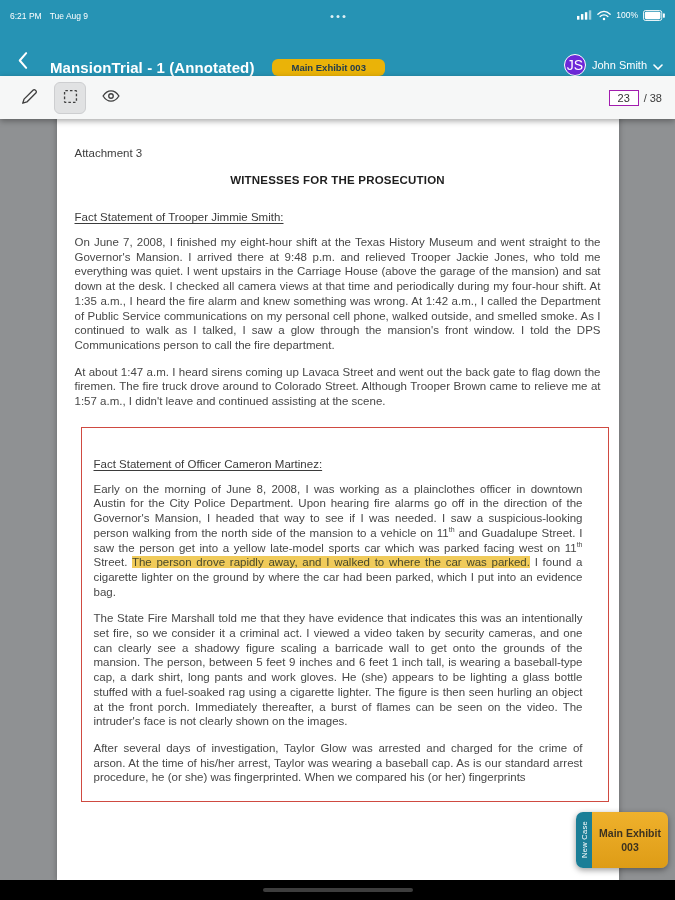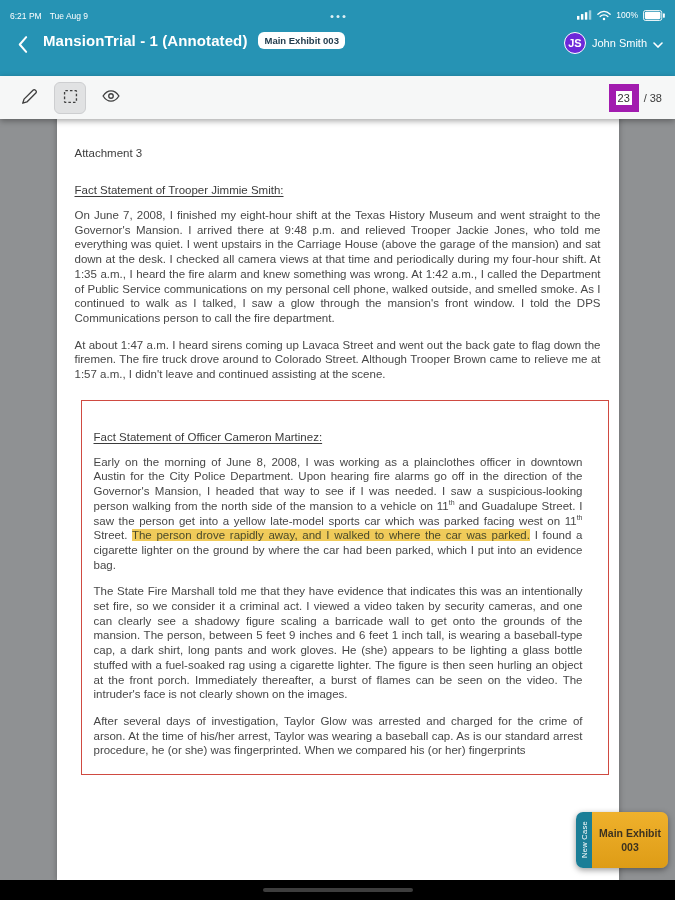--- a/index.html
+++ b/index.html
@@ -9,39 +9,39 @@
 
   
   .statusbar { position:relative; height:18px; background:#2693b4; color:#fff;
                display:flex; align-items:center; padding:16px 10px; font-size:8.5px; }
   .statusbar .left { display:flex; gap:8px; }
   .statusbar .dots { position:absolute; left:50%; transform:translateX(-50%); display:flex; gap:3px; }
   .statusbar .dots i { width:3px; height:3px; border-radius:50%; background:rgba(255,255,255,.85); }
   .statusbar .right { margin-left:auto; display:flex; align-items:flex-start; gap:5px; }
 
   
-  .navbar { height:44px; background:#2693b4; display:flex; align-items:flex-start; padding:0 12px; gap:11px; color:#fff; }
+  .navbar { height:44px; background:#2693b4; display:flex; align-items:flex-end; padding:0 12px; gap:18px; color:#fff; }
   .back-btn { background:none; border:none; width:20px; height:28px; display:flex; align-items:center; justify-content:center; cursor:pointer; }
   .nav-title { font-size:15px; font-weight:700; letter-spacing:.1px; }
-  .badge { background:#ffffff; color:#223c4d; font-size:9.5px; font-weight:700;
-           padding:3px 6px; border-radius:6px; white-space:nowrap; }
+  .badge { background:#eab308; color:#223c4d; font-size:9.5px; font-weight:700;
+           padding:3px 19px; border-radius:6px; white-space:nowrap; }
   .user { margin-left:auto; display:flex; align-items:center; gap:6px; cursor:pointer; }
   .avatar { width:22px; height:22px; border-radius:50%; background:#6d28d9; border:1.5px solid #fff;
-            color:#fff; font-size:11px; font-weight:700; display:flex; align-items:center; justify-content:center; }
+            color:#fff; font-size:14px; font-weight:400; display:flex; align-items:center; justify-content:center; }
   .user-name { font-size:11px; }
 
   
   .toolbar { position:relative; z-index:6; height:43px; background:#f6f7f7;
              display:flex; align-items:center; padding:0 13px; gap:9px;
              box-shadow:0 2px 6px rgba(0,0,0,.35); }
   .tool-btn { width:32px; height:32px; border:1px solid transparent; border-radius:6px; background:transparent;
               display:flex; align-items:center; justify-content:center; cursor:pointer; }
   .tool-btn.selected { background:#e1e2e3; border-color:#cdced0; }
   .page-indicator { margin-left:auto; display:flex; align-items:center; gap:5px; font-size:11px; color:#3c3c3c; }
-  .page-box { border:7px solid #a21caf; background:#fff; padding:1px 0; width:30px; text-align:center; font-size:11px; color:#333; cursor:text; }
+  .page-box { border:1px solid #a21caf; background:#fff; padding:1px 0; width:30px; text-align:center; font-size:11px; color:#333; cursor:text; }
 
   
   .doc-area { position:absolute; top:105px; left:0; right:0; bottom:20px; overflow:hidden;
               display:flex; justify-content:center; }
   .page { position:relative; width:562px; margin-top:10px; min-height:766px; background:#fff;
           padding:32px 18px 20px; box-shadow:0 0 6px rgba(0,0,0,.3); }
   .attachment { padding-right:48px; font-size:11.5px; color:#3d3d3d; }
   .doc-title { margin-top:15px; text-align:center; font-size:11.5px; font-weight:700; color:#1e1e1e; letter-spacing:.2px; }
   .fact-heading { margin-top:25px; font-size:11.5px; color:#3b3b3b; text-decoration:underline; text-underline-offset:2px; }
   .body-p { margin-top:12px; font-size:11.5px; line-height:14.7px; color:#474747; text-align:justify; }
@@ -155,20 +155,21 @@
     </button>
     <div class="page-indicator">
       <span class="page-box">23</span>
       <span>/ 38</span>
     </div>
   </div>
 
   <div class="doc-area">
     <div class="page">
       <div class="attachment">Attachment 3</div>
+      <div class="doc-title">WITNESSES FOR THE PROSECUTION</div>
 
       <div class="fact-heading">Fact Statement of Trooper Jimmie Smith:</div>
       <p class="body-p">On June 7, 2008, I finished my eight-hour shift at the Texas History Museum and went straight to the Governor's Mansion.  I arrived there at 9:48 p.m. and relieved Trooper Jackie Jones, who told me everything was quiet.  I went upstairs in the Carriage House (above the garage of the mansion) and sat down at the desk.  I checked all camera views at that time and periodically during my four-hour shift.  At 1:35 a.m., I heard the fire alarm and knew something was wrong.  At 1:42 a.m., I called the Department of Public Service communications on my personal cell phone, walked outside, and smelled smoke.  As I continued to walk as I talked, I saw a glow through the mansion's front window.  I told the DPS Communications person to call the fire department.</p>
       <p class="body-p">At about 1:47 a.m. I heard sirens coming up Lavaca Street and went out the back gate to flag down the firemen.  The fire truck drove around to Colorado Street.  Although Trooper Brown came to relieve me at 1:57 a.m., I didn't leave and continued assisting at the scene.</p>
 
       <div class="red-box">
         <div class="fact-heading">Fact Statement of Officer Cameron Martinez:</div>
         <p class="body-p"><span>Early on the morning of June 8, 2008, I was working as a plainclothes officer in downtown Austin for the City Police Department.  Upon hearing fire alarms go off in the direction of the Governor's Mansion, I headed that way to see if I was needed.  I saw a suspicious-looking person walking from the north side of the mansion to a vehicle on 11</span><sup>th</sup><span> and Guadalupe Street.  I saw the person get into a yellow late-model sports car which was parked facing west on 11</span><sup>th</sup><span> Street.  </span><span class="hl">The person drove rapidly away, and I walked to where the car was parked.</span><span>  I found a cigarette lighter on the ground by where the car had been parked, which I put into an evidence bag.</span></p>
         <p class="body-p">The State Fire Marshall told me that they have evidence that indicates this was an intentionally set fire, so we consider it a criminal act.  I viewed a video taken by security cameras, and one can clearly see a shadowy figure scaling a barricade wall to get onto the grounds of the mansion.  The person, between 5 feet 9 inches and 6 feet 1 inch tall, is wearing a baseball-type cap, a dark shirt, long pants and work gloves.  He (she) appears to be lighting a glass bottle stuffed with a fuel-soaked rag using a cigarette lighter.  The figure is then seen hurling an object at the front porch.  Immediately thereafter, a burst of flames can be seen on the video.  The intruder's face is not clearly shown on the images.</p>
         <p class="body-p">After several days of investigation, Taylor Glow was arrested and charged for the crime of arson.  At the time of his/her arrest, Taylor was wearing a baseball cap.  As is our standard arrest procedure, he (or she) was fingerprinted.  When we compared his (or her) fingerprints</p>

